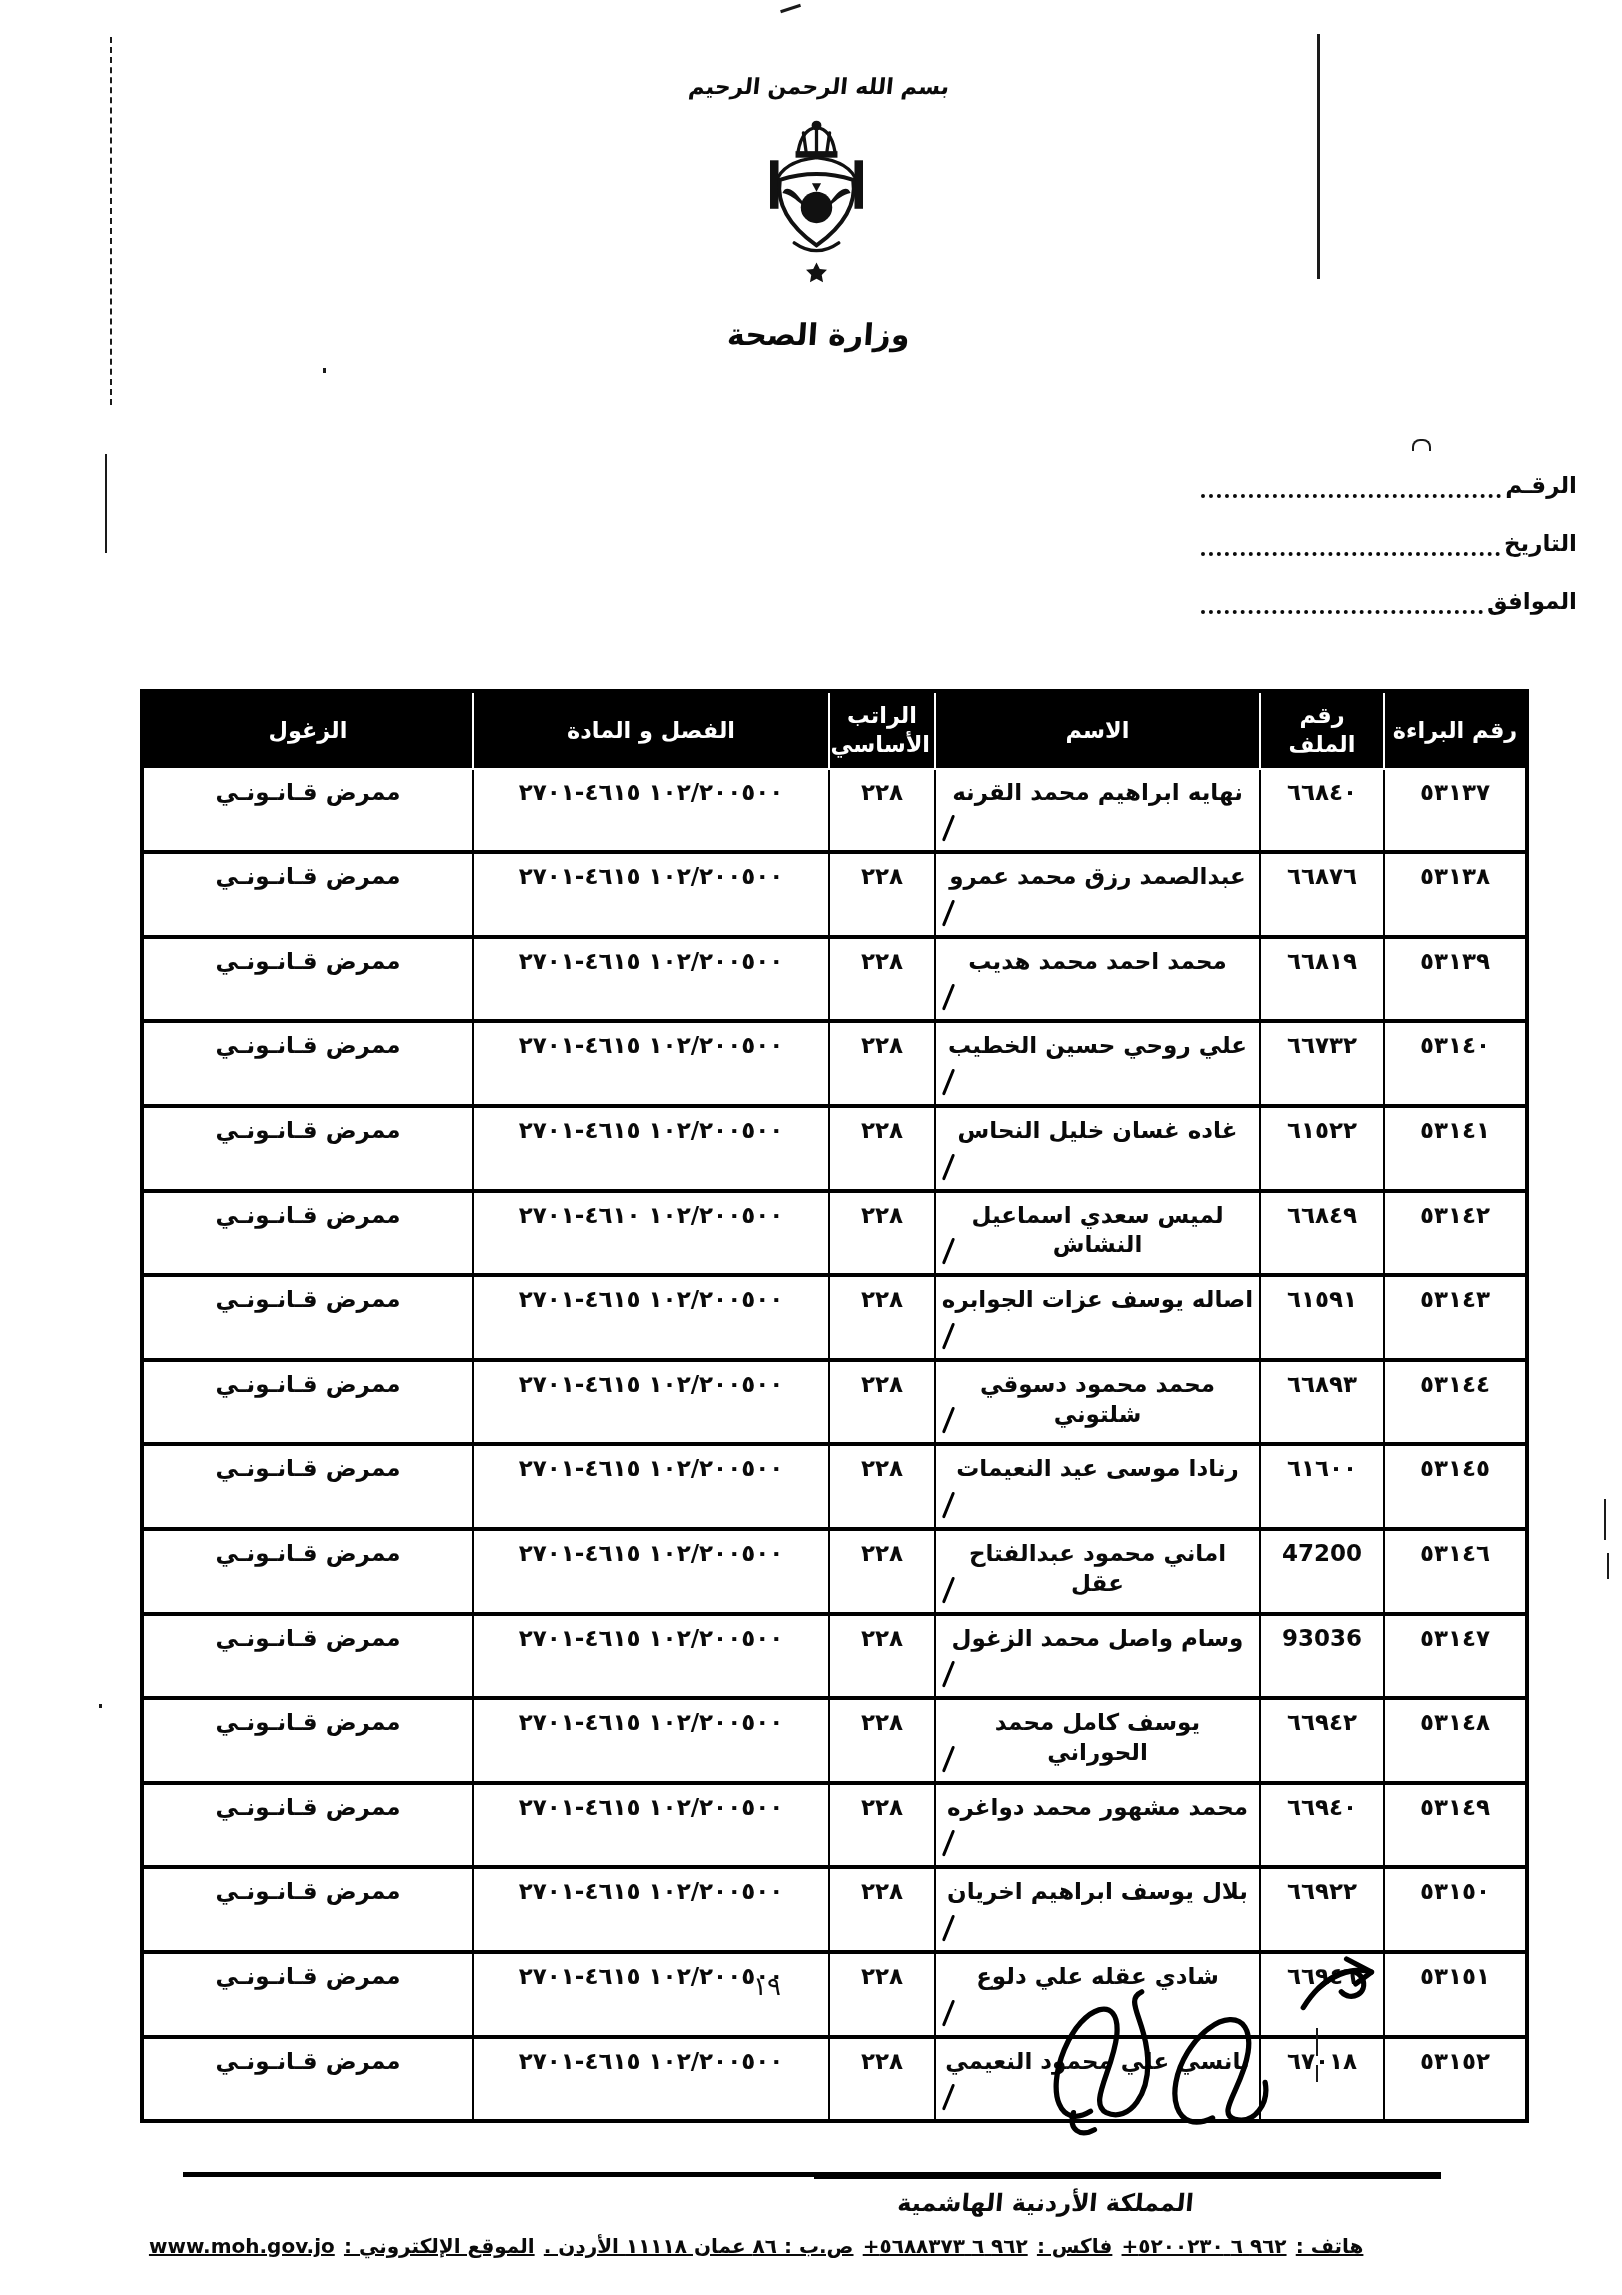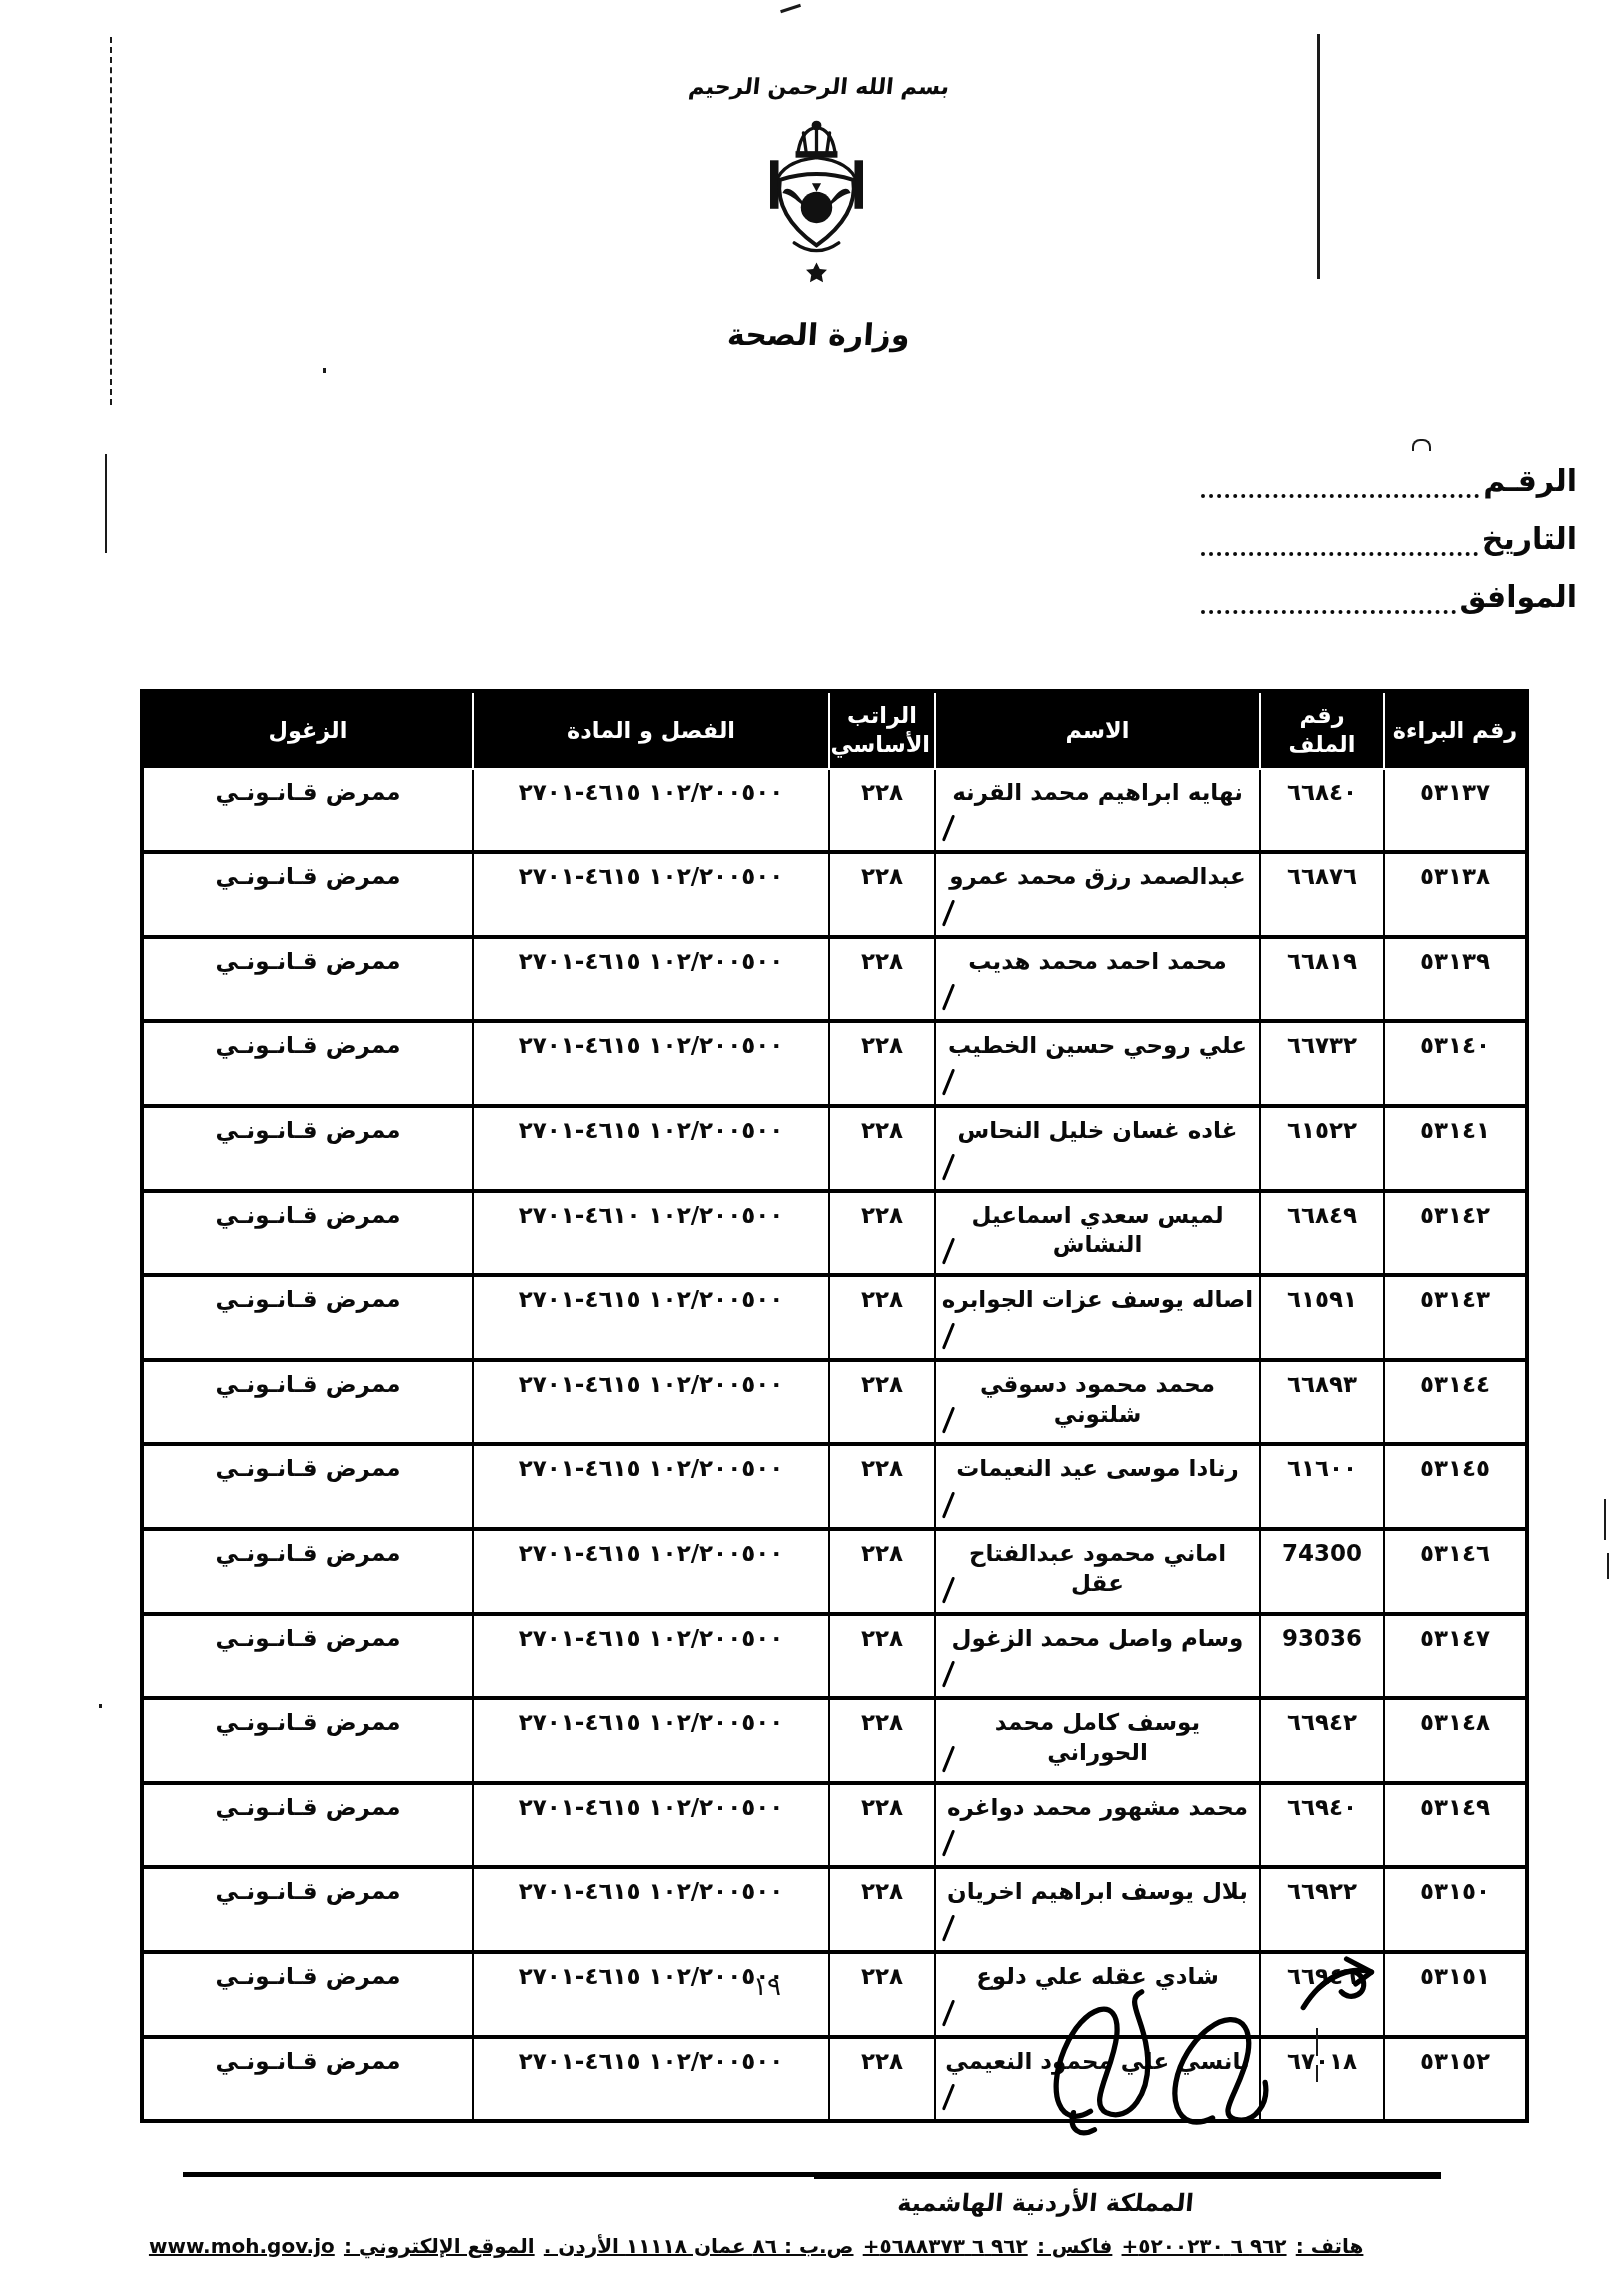--- a/index.html
+++ b/index.html
@@ -20,21 +20,21 @@
   }
   .emblem{position:absolute;top:117px;left:751px;}
   .ministry{
     position:absolute;top:317px;left:677px;width:283px;
     text-align:center;font-size:30px;font-weight:bold;
     transform:skewX(-4deg);
   }
   
   .ref-block{position:absolute;top:461px;right:45px;width:376px;}
   .ref-row{display:flex;align-items:flex-end;margin-bottom:21px;height:37px;}
-  .ref-label{font-size:30px;font-weight:bold;white-space:nowrap;margin-left:4px;}
+  .ref-label{font-size:23px;font-weight:bold;white-space:nowrap;margin-left:4px;}
   .ref-dots{flex:1 1 auto;border-bottom:4px dotted #0a0a0a;height:29px;}
   
   table.roster{
     position:absolute;top:689px;left:140px;width:1385px;
     border-collapse:collapse;table-layout:fixed;
     border:4px solid #000;
   }
   table.roster th{
     background:#000;color:#fff;
     border:2px solid #fff;
@@ -209,21 +209,21 @@
         <tr>
           <td class="c-decree">٥٣١٤٥</td>
           <td class="c-file">٦١٦٠٠</td>
           <td class="c-name">رنادا موسى عيد النعيمات<span class="tick"></span></td>
           <td class="c-salary">٢٢٨</td>
           <td class="c-chapter"><span dir="ltr">١٠٢/٢٠٠٥٠٠ ٤٦١٥-٢٧٠١</span></td>
           <td class="c-job">ممرض قـانـونـي</td>
         </tr>
         <tr>
           <td class="c-decree">٥٣١٤٦</td>
-          <td class="c-file">74300</td>
+          <td class="c-file">47200</td>
           <td class="c-name">اماني محمود عبدالفتاح عقل<span class="tick"></span></td>
           <td class="c-salary">٢٢٨</td>
           <td class="c-chapter"><span dir="ltr">١٠٢/٢٠٠٥٠٠ ٤٦١٥-٢٧٠١</span></td>
           <td class="c-job">ممرض قـانـونـي</td>
         </tr>
         <tr>
           <td class="c-decree">٥٣١٤٧</td>
           <td class="c-file">93036</td>
           <td class="c-name">وسام واصل محمد الزغول<span class="tick"></span></td>
           <td class="c-salary">٢٢٨</td>

